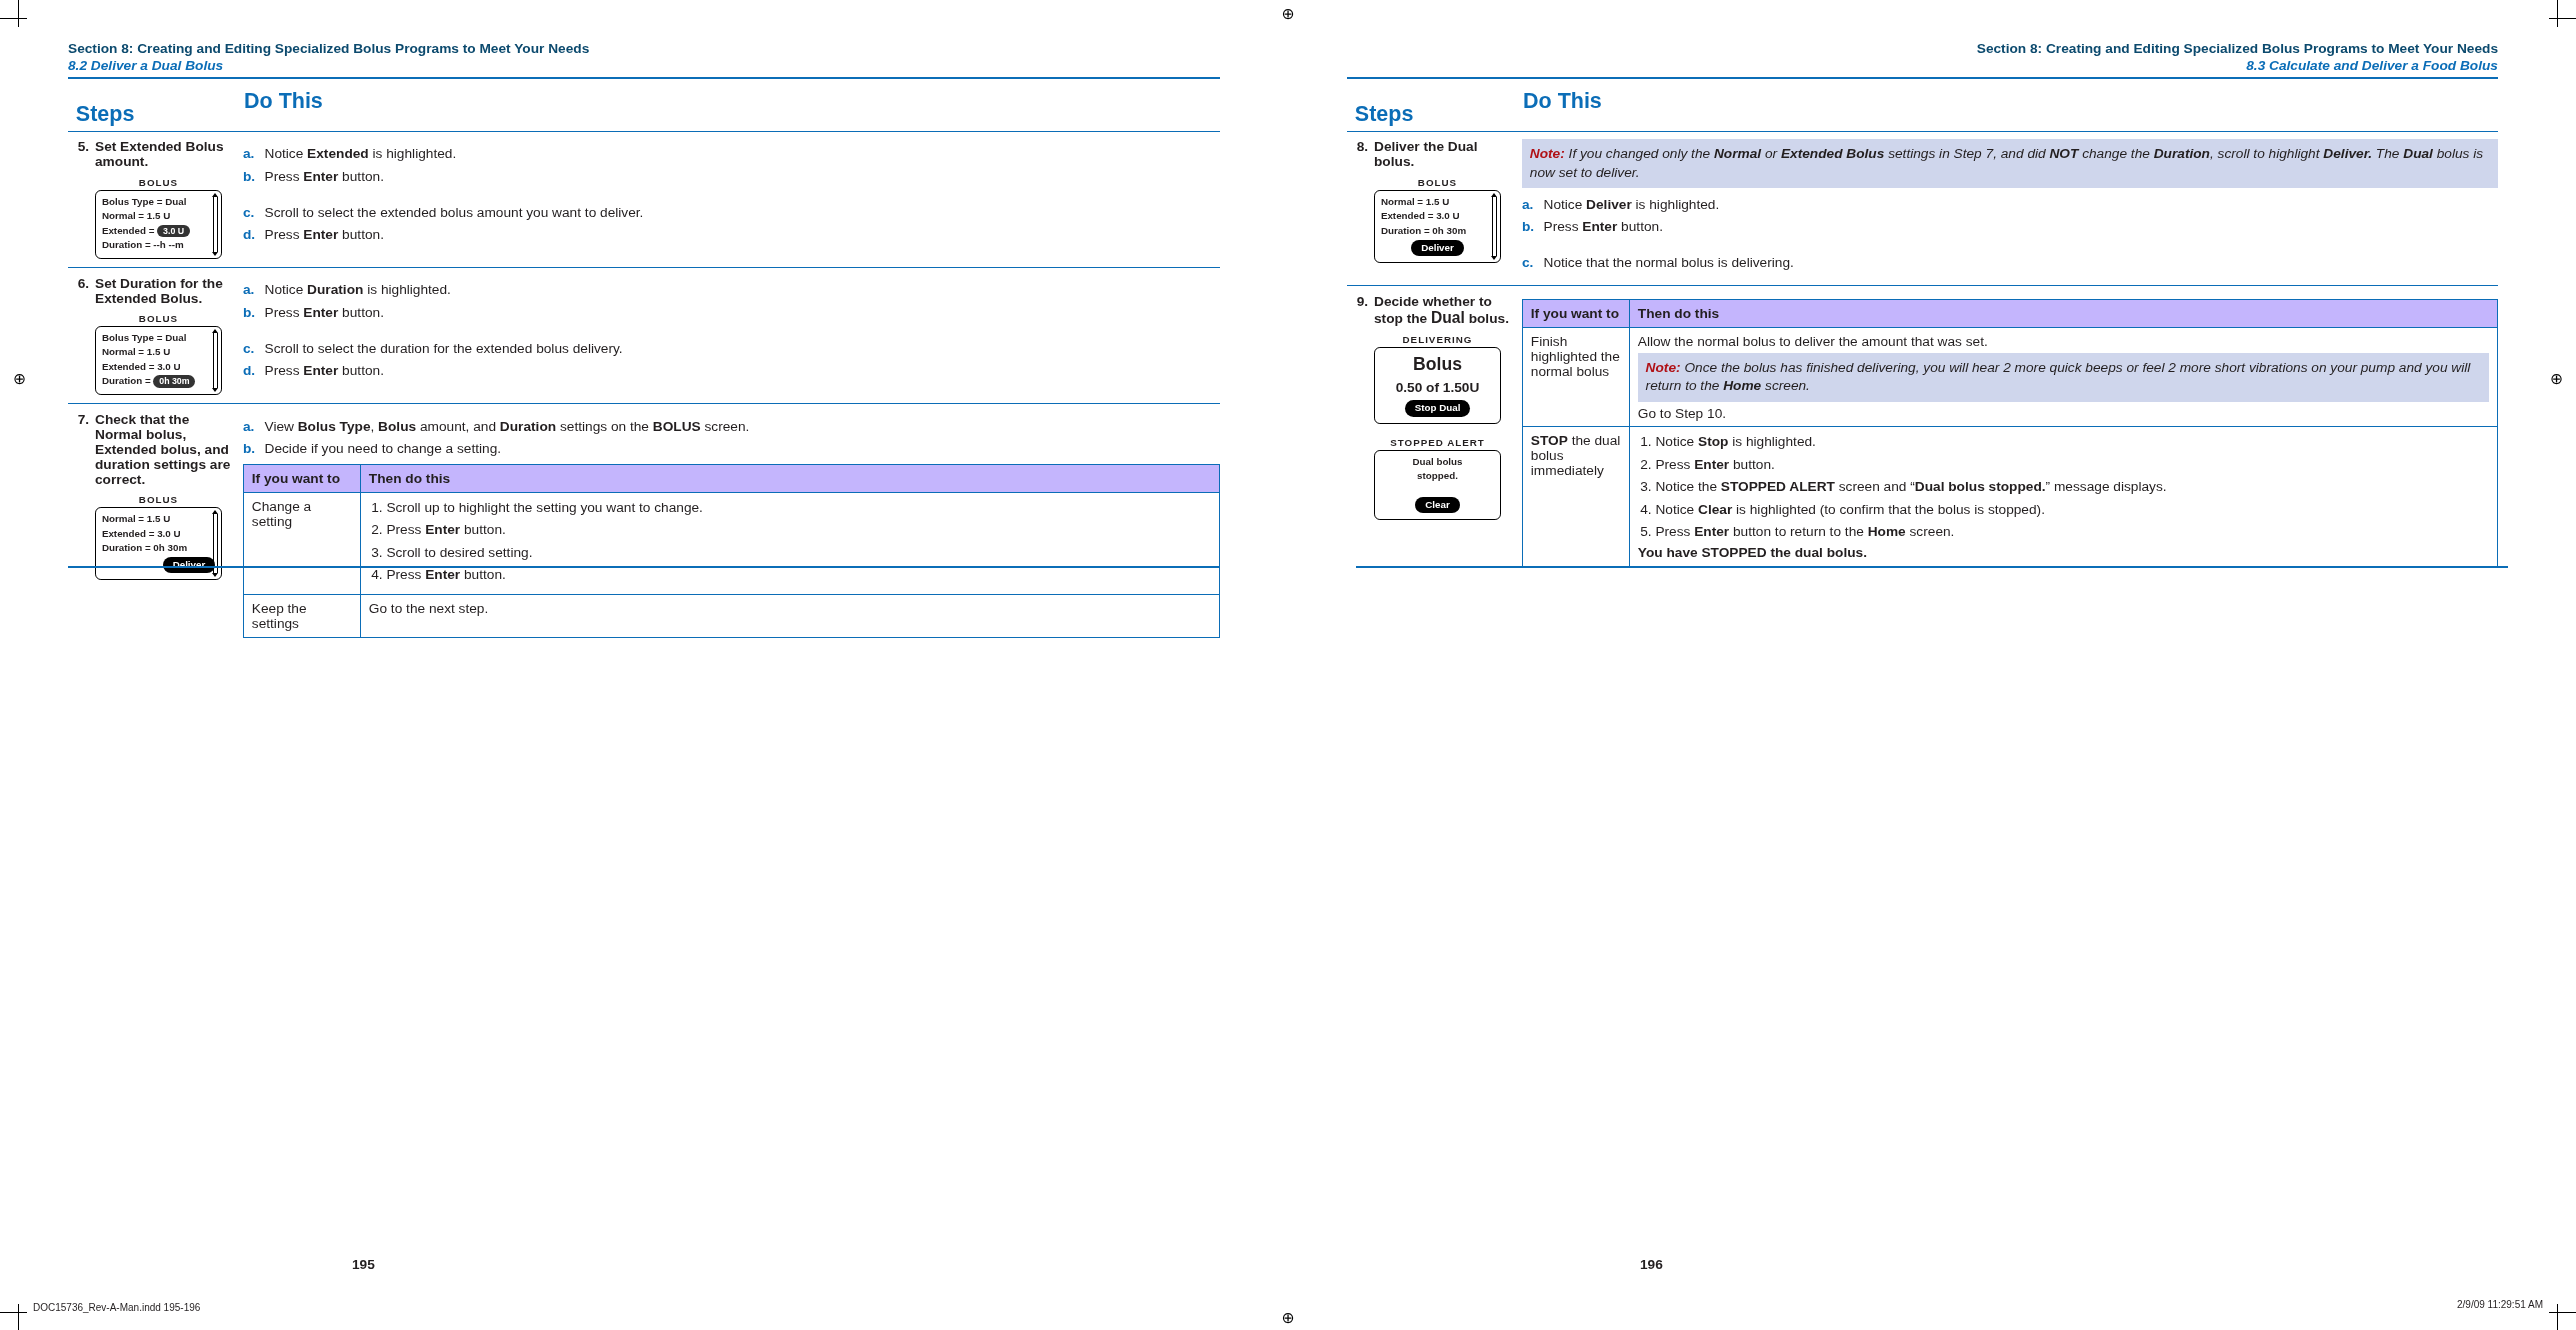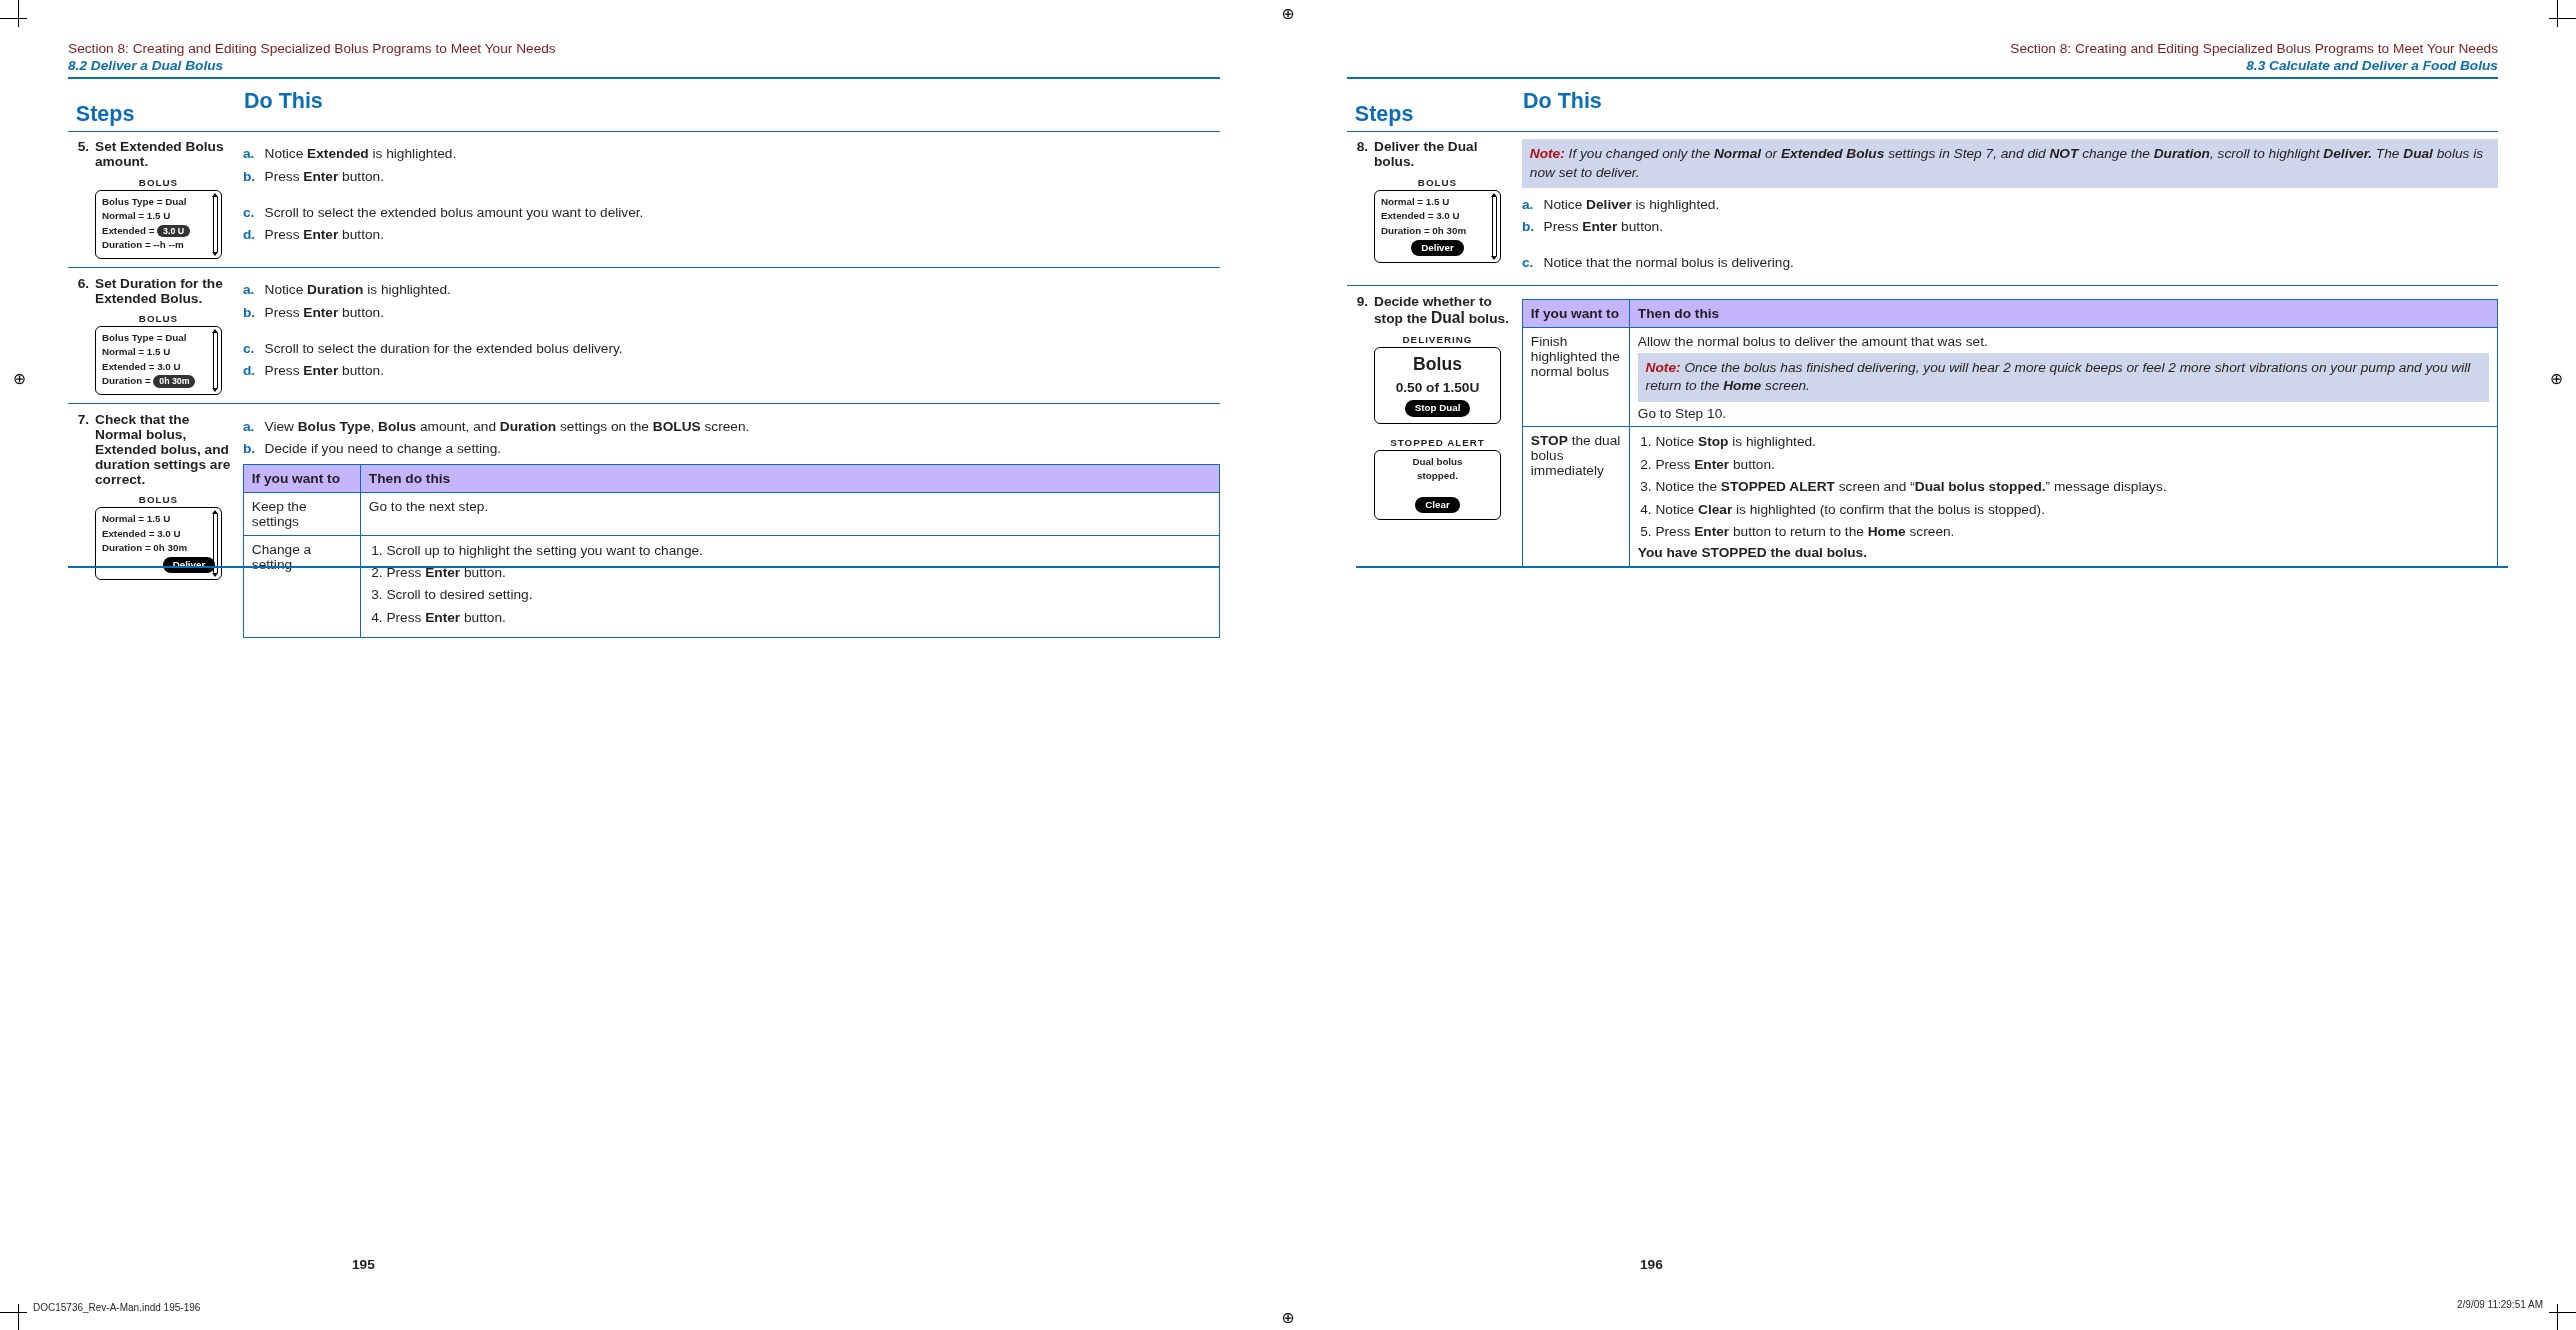--- a/index.html
+++ b/index.html
@@ -15,23 +15,23 @@
     height: 1331px;
     position: relative;
   }
   .page {
     width: 50%;
     padding: 41px 68px 39px 68px;
     position: relative;
   }
   .page.right { padding-left: 59px; padding-right: 78px; }
   .section-line {
-    font-weight: 400;
+    font-weight: 700;
     font-size: 13.7px;
-    color: #7f1d1d;
+    color: #0c4a6e;
   }
   .sub-line {
     font-weight: 700;
     font-style: italic;
     font-size: 13.7px;
     color: #0b6db7;
     margin-top: 2px;
   }
   .page.right .hdr { text-align: right; }
   .hdr-rule {
@@ -362,33 +362,33 @@
               <span class="txt">Decide if you need to change a setting.</span>
             </div>
         </div>
         <table class="minitable">
           <tbody>
               <tr>
             <th style="width:117px">If you want to</th>
             <th>Then do this</th>
           </tr>
           <tr>
-            <td>Keep the settings</td>
-            <td>Go to the next step.</td>
-          </tr>
-          <tr>
             <td>Change a setting</td>
             <td>
               <ol class="ol-num">
                 <li>Scroll up to highlight the setting you want to change.</li>
                 <li>Press <b>Enter</b> button.</li>
                 <li>Scroll to desired setting.</li>
                 <li>Press <b>Enter</b> button.</li>
               </ol>
             </td>
+          </tr>
+          <tr>
+            <td>Keep the settings</td>
+            <td>Go to the next step.</td>
           </tr>
         </tbody>
           </table>
       </div>
     </div>
 
     <div class="footer-rule"></div>
     <div class="page-num">195</div>
   </div>
 

